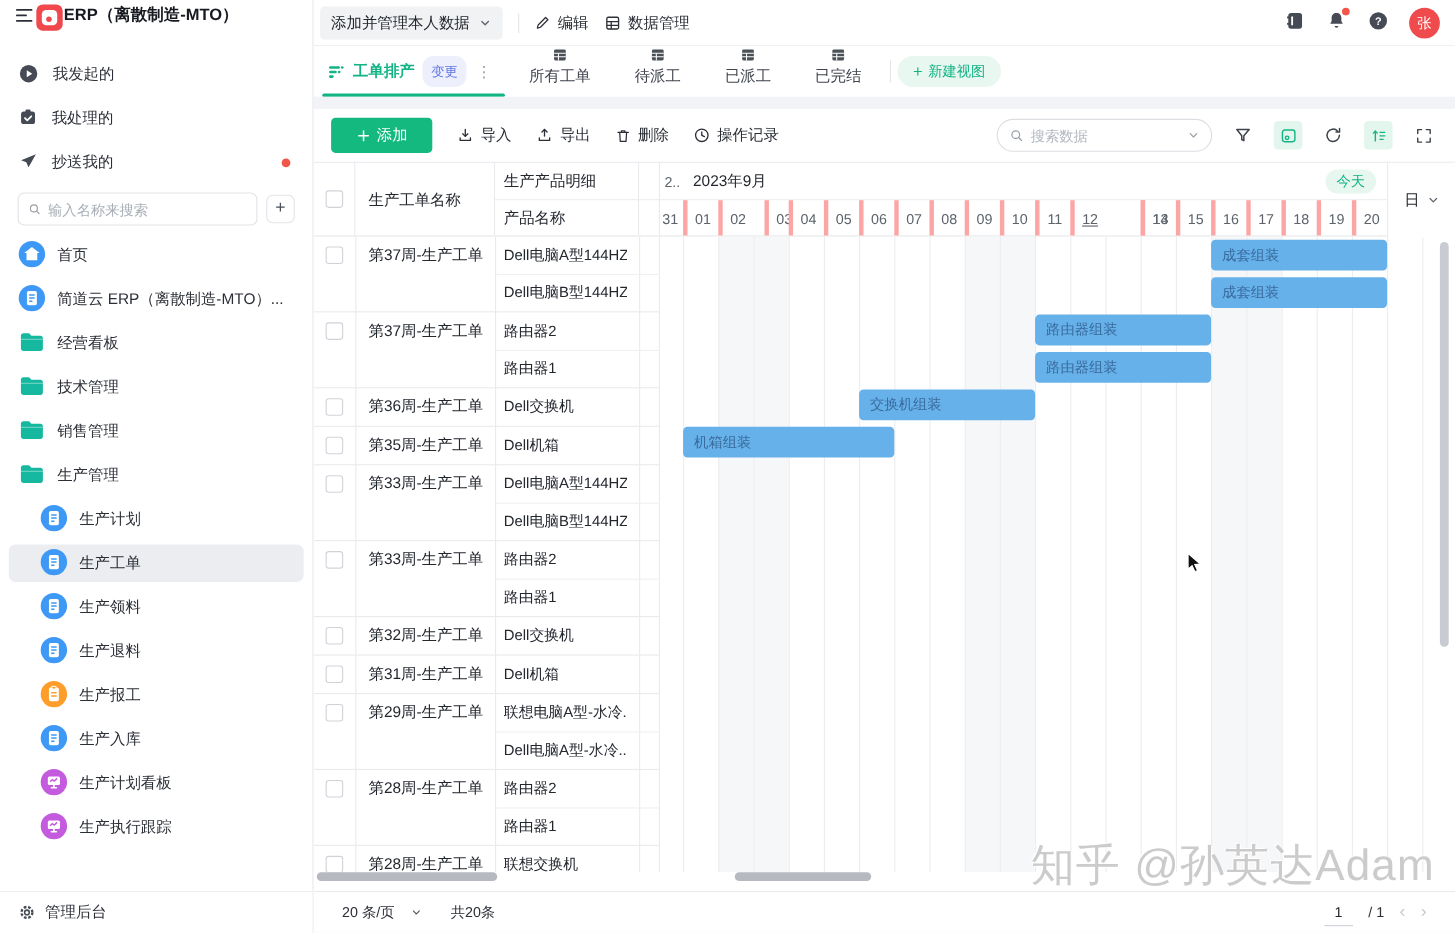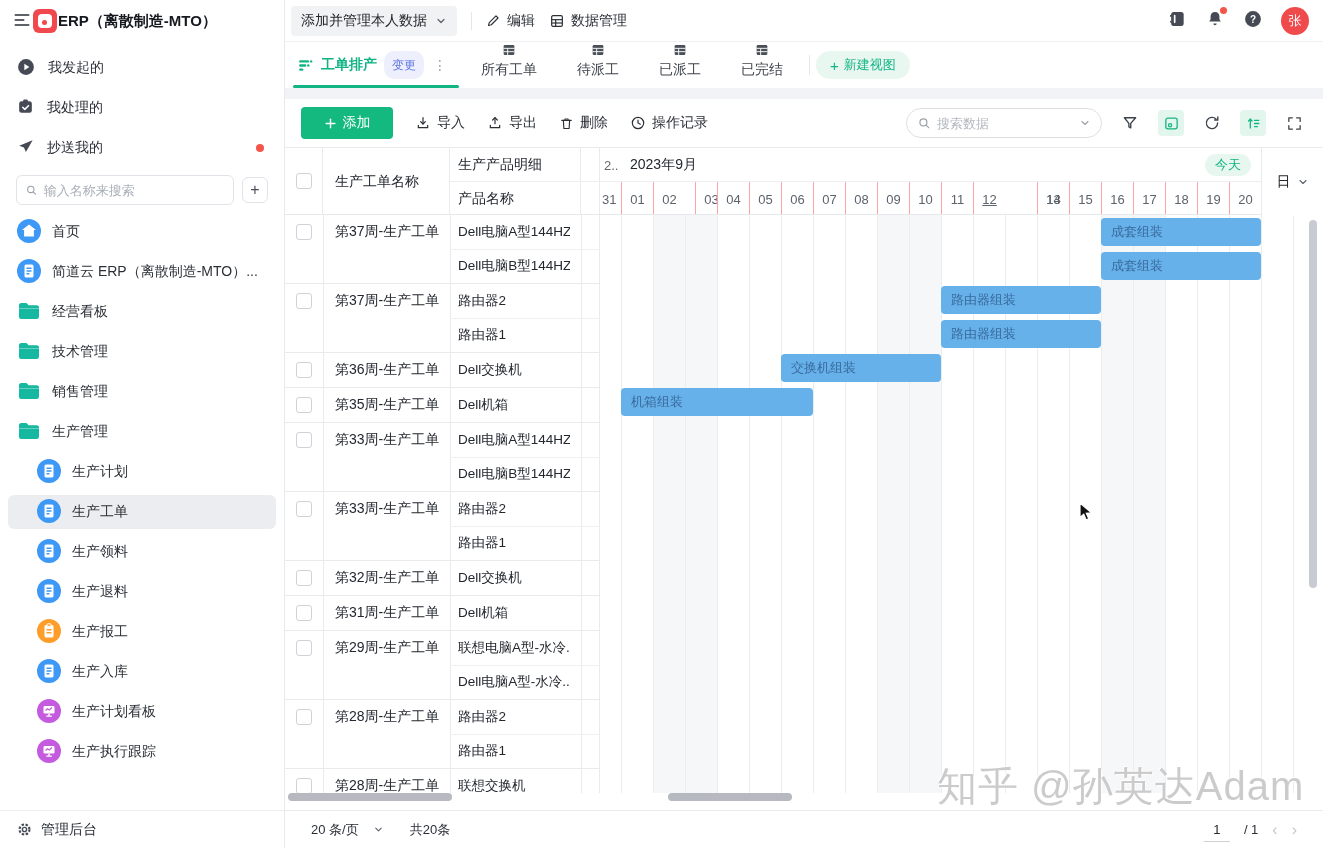--- a/index.html
+++ b/index.html
@@ -2,21 +2,21 @@
 <html><head>
 <meta charset="utf-8">
 <style>
   * { box-sizing: border-box; margin: 0; padding: 0; }
   html,body { width:1323px; height:848px; overflow:hidden; }
   body { font-family:"Liberation Sans","DejaVu Sans",sans-serif; background:#fff; color:#23272e; font-size:14px; }
   .root { position:relative; width:1323px; height:848px; background:#f2f3f5; }
 
   
   .sidebar { position:absolute; left:0; top:0; width:285px; height:848px; background:#fff; border-right:1px solid #e8e9ec; z-index:5; }
-  .sb-top { height:42px; display:flex; align-items:center; padding:4px 12px; gap:1px; }
+  .sb-top { height:42px; display:flex; padding:4px 12px; gap:1px; }
   .sb-title { font-weight:bold; font-size:15px; color:#16191f; white-space:nowrap; }
   .logo { width:24px; height:24px; border-radius:6px; background:#F0484C; position:relative; flex:0 0 auto; }
   .logo:before { content:""; position:absolute; left:5px; top:5px; width:14px; height:14px; background:#fff; border-radius:4px; }
   .logo:after { content:""; position:absolute; left:9px; top:11px; width:5px; height:5px; background:#F0484C; border-radius:50%; }
   .sb-scroll { position:absolute; top:48px; left:0; right:0; bottom:38px; overflow:hidden; }
   .sb-item { height:40px; display:flex; align-items:center; gap:12px; padding:0 16px; color:#2b2f36; }
   .sb-item .lab { white-space:nowrap; overflow:hidden; text-overflow:ellipsis; flex:1; }
   .sb-item .seldot { width:8px; height:8px; border-radius:50%; background:#f2564a; margin-right:4px; }
   .sb-search-row { height:44px; display:flex; align-items:center; gap:8px; padding:0 16px 0 16px; }
   .sb-search { flex:1; height:30px; border:1px solid #e1e3e8; border-radius:6px; display:flex; align-items:center; gap:6px; padding:0 8px; color:#a7adb5; background:#fff; }
@@ -73,21 +73,21 @@
   .hd-detail { position:absolute; left:173px; top:0; height:34px; display:flex; align-items:center; color:#23272e; }
   .hd-prodname { position:absolute; left:173px; top:34px; height:34px; display:flex; align-items:center; color:#23272e; }
   .hd-split { position:absolute; left:165px; width:150px; top:33px; height:1px; background:#eceef0; }
   .gantt-head { position:absolute; left:315px; right:0; top:0; bottom:0; overflow:hidden; }
   .month-row { position:absolute; left:0; right:0; top:0; height:34px; border-bottom:1px solid #eceef0; }
   .month-prev { position:absolute; left:4px; top:0; height:34px; display:flex; align-items:center; color:#5f666e; font-size:13px; }
   .month-cur { position:absolute; left:30px; top:0; height:34px; display:flex; align-items:center; color:#23272e; }
   .today-pill { position:absolute; right:72px; top:6px; height:22px; padding:0 10px; background:#e7f7f0; color:#12B484; border-radius:11px; font-size:13px; display:flex; align-items:center; }
   .scale-box { position:absolute; right:0; top:0; width:62px; height:68px; border-left:1px solid #e9eaee; display:flex; align-items:center; justify-content:center; gap:6px; color:#23272e; background:#fff; z-index:3; }
   .day-row { position:absolute; left:0; right:0; top:34px; height:34px; }
-  .day-cell { position:absolute; top:0; height:34px; display:flex; align-items:center; justify-content:center; color:#5c636b; font-size:13px; border-left:1px solid #fca5a5; }
+  .day-cell { position:absolute; top:0; height:34px; display:flex; align-items:center; justify-content:center; color:#5c636b; font-size:13px; border-left:4px solid #fca5a5; }
   .day-cell.first { border-left:0; justify-content:flex-start; padding-left:2px; }
 
   .grid-body { position:absolute; left:0; top:116px; width:1038px; height:578px; overflow:hidden; }
   .lt-group { position:relative; border-bottom:1px solid #e8eaec; }
   .lt-row { position:relative; height:34px; }
   .lt-prod { position:absolute; left:173px; right:30px; top:0; height:34px; display:flex; align-items:center; font-size:13.5px; color:#23272e; white-space:nowrap; overflow:hidden; }
   .lt-row.sub:before { content:""; position:absolute; left:165px; width:150px; top:0; height:1px; background:#eef0f2; }
   .lt-name { position:absolute; left:50px; top:0; height:34px; display:flex; align-items:center; color:#23272e; }
   .cb { position:absolute; left:11px; top:9px; width:16px; height:16px; border:1px solid #cfd3d9; border-radius:3px; background:#fff; }
   .vline { position:absolute; top:0; bottom:0; width:1px; background:#e9eaee; }

